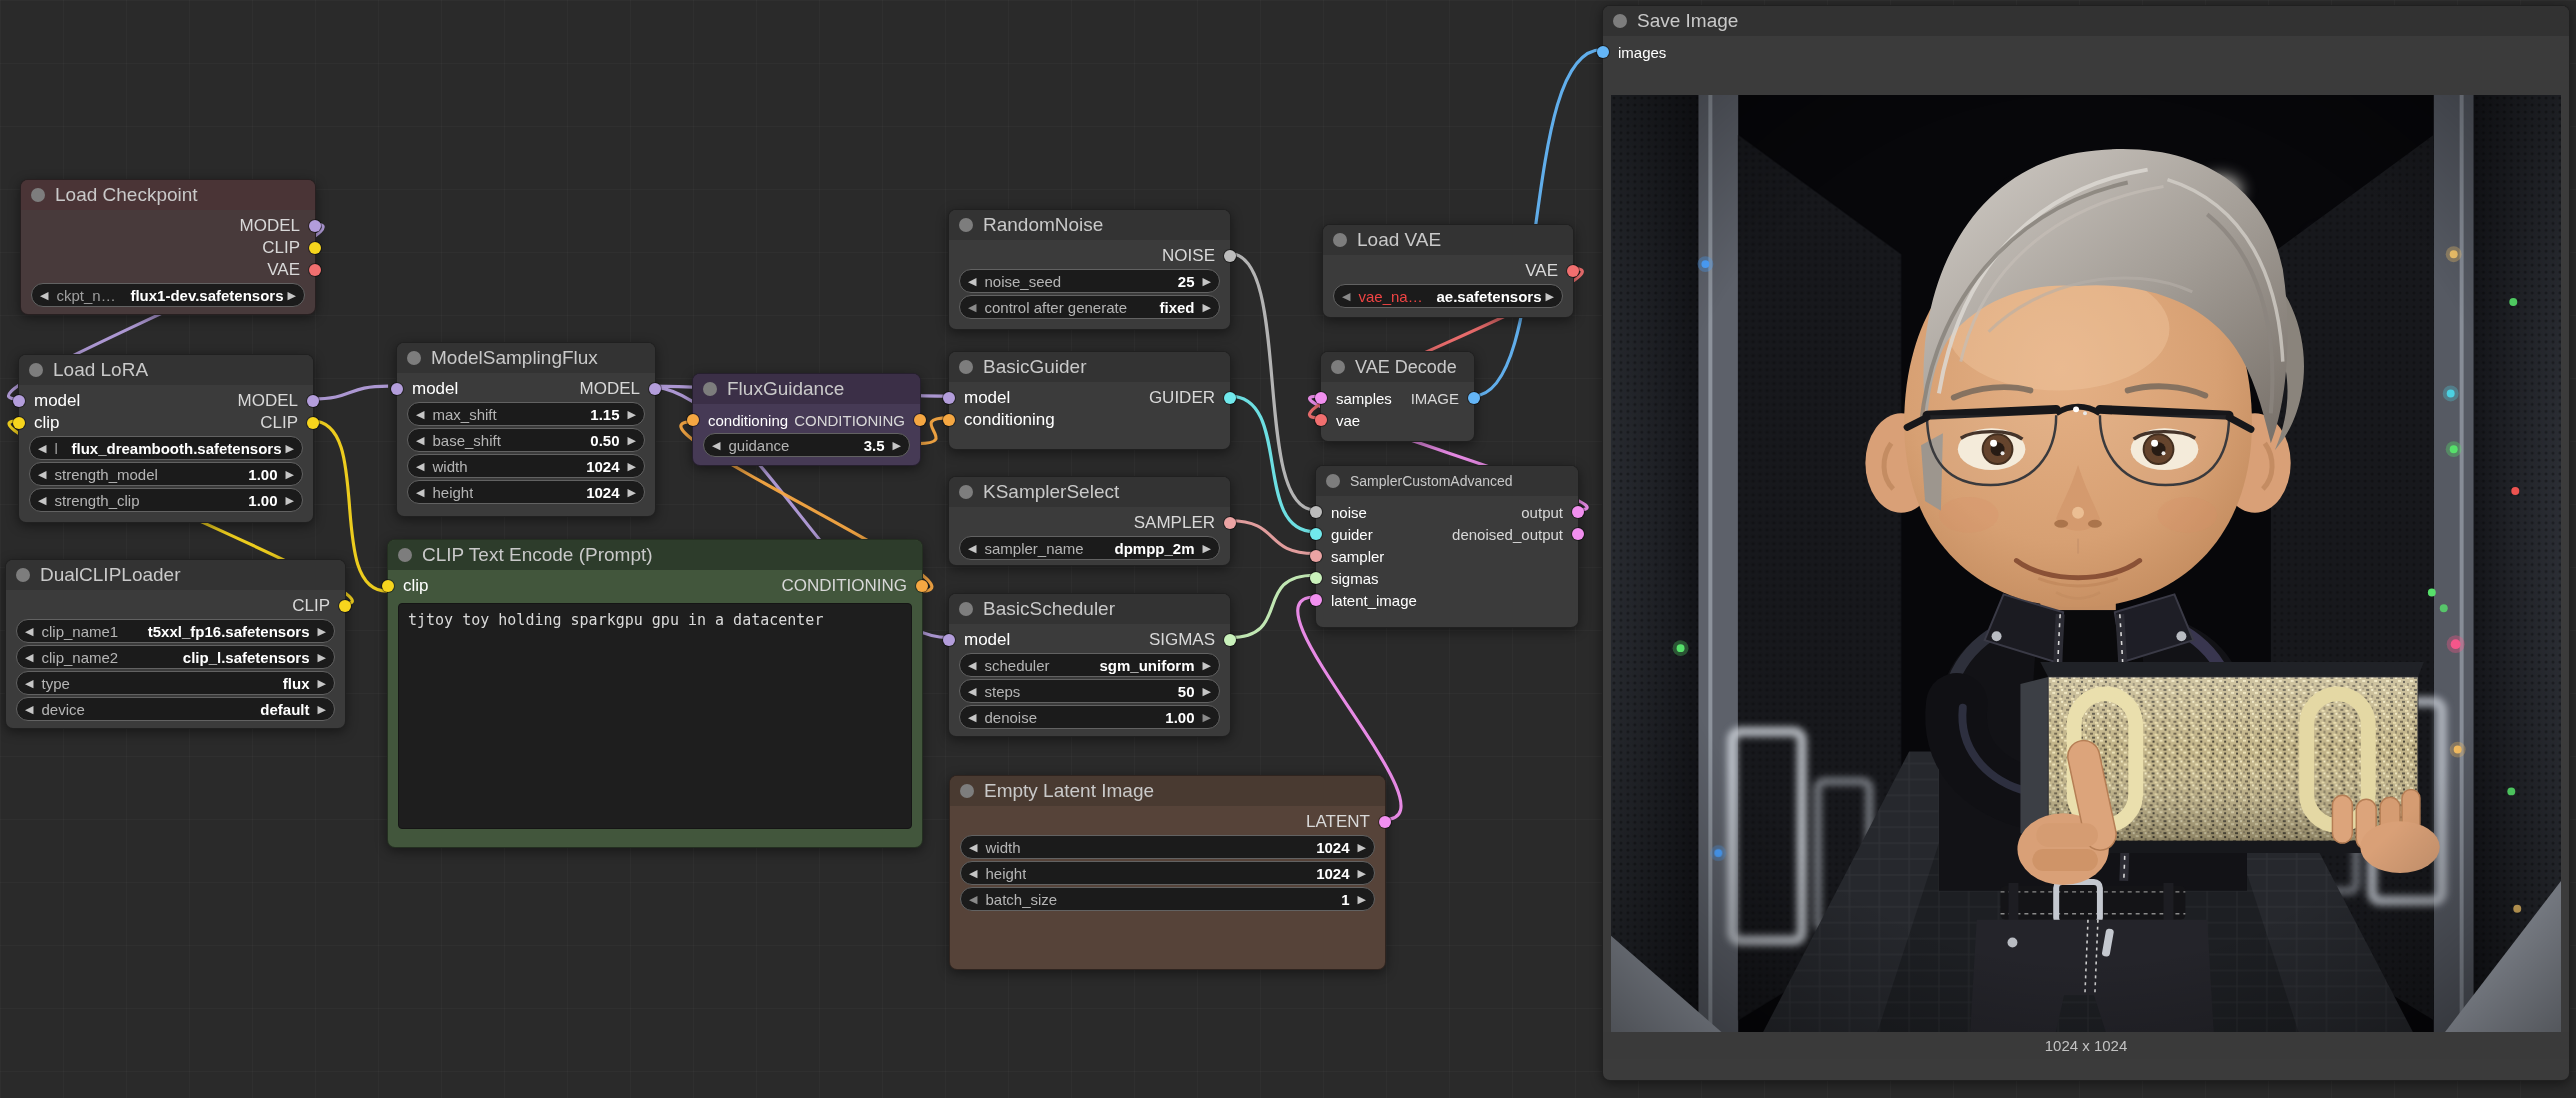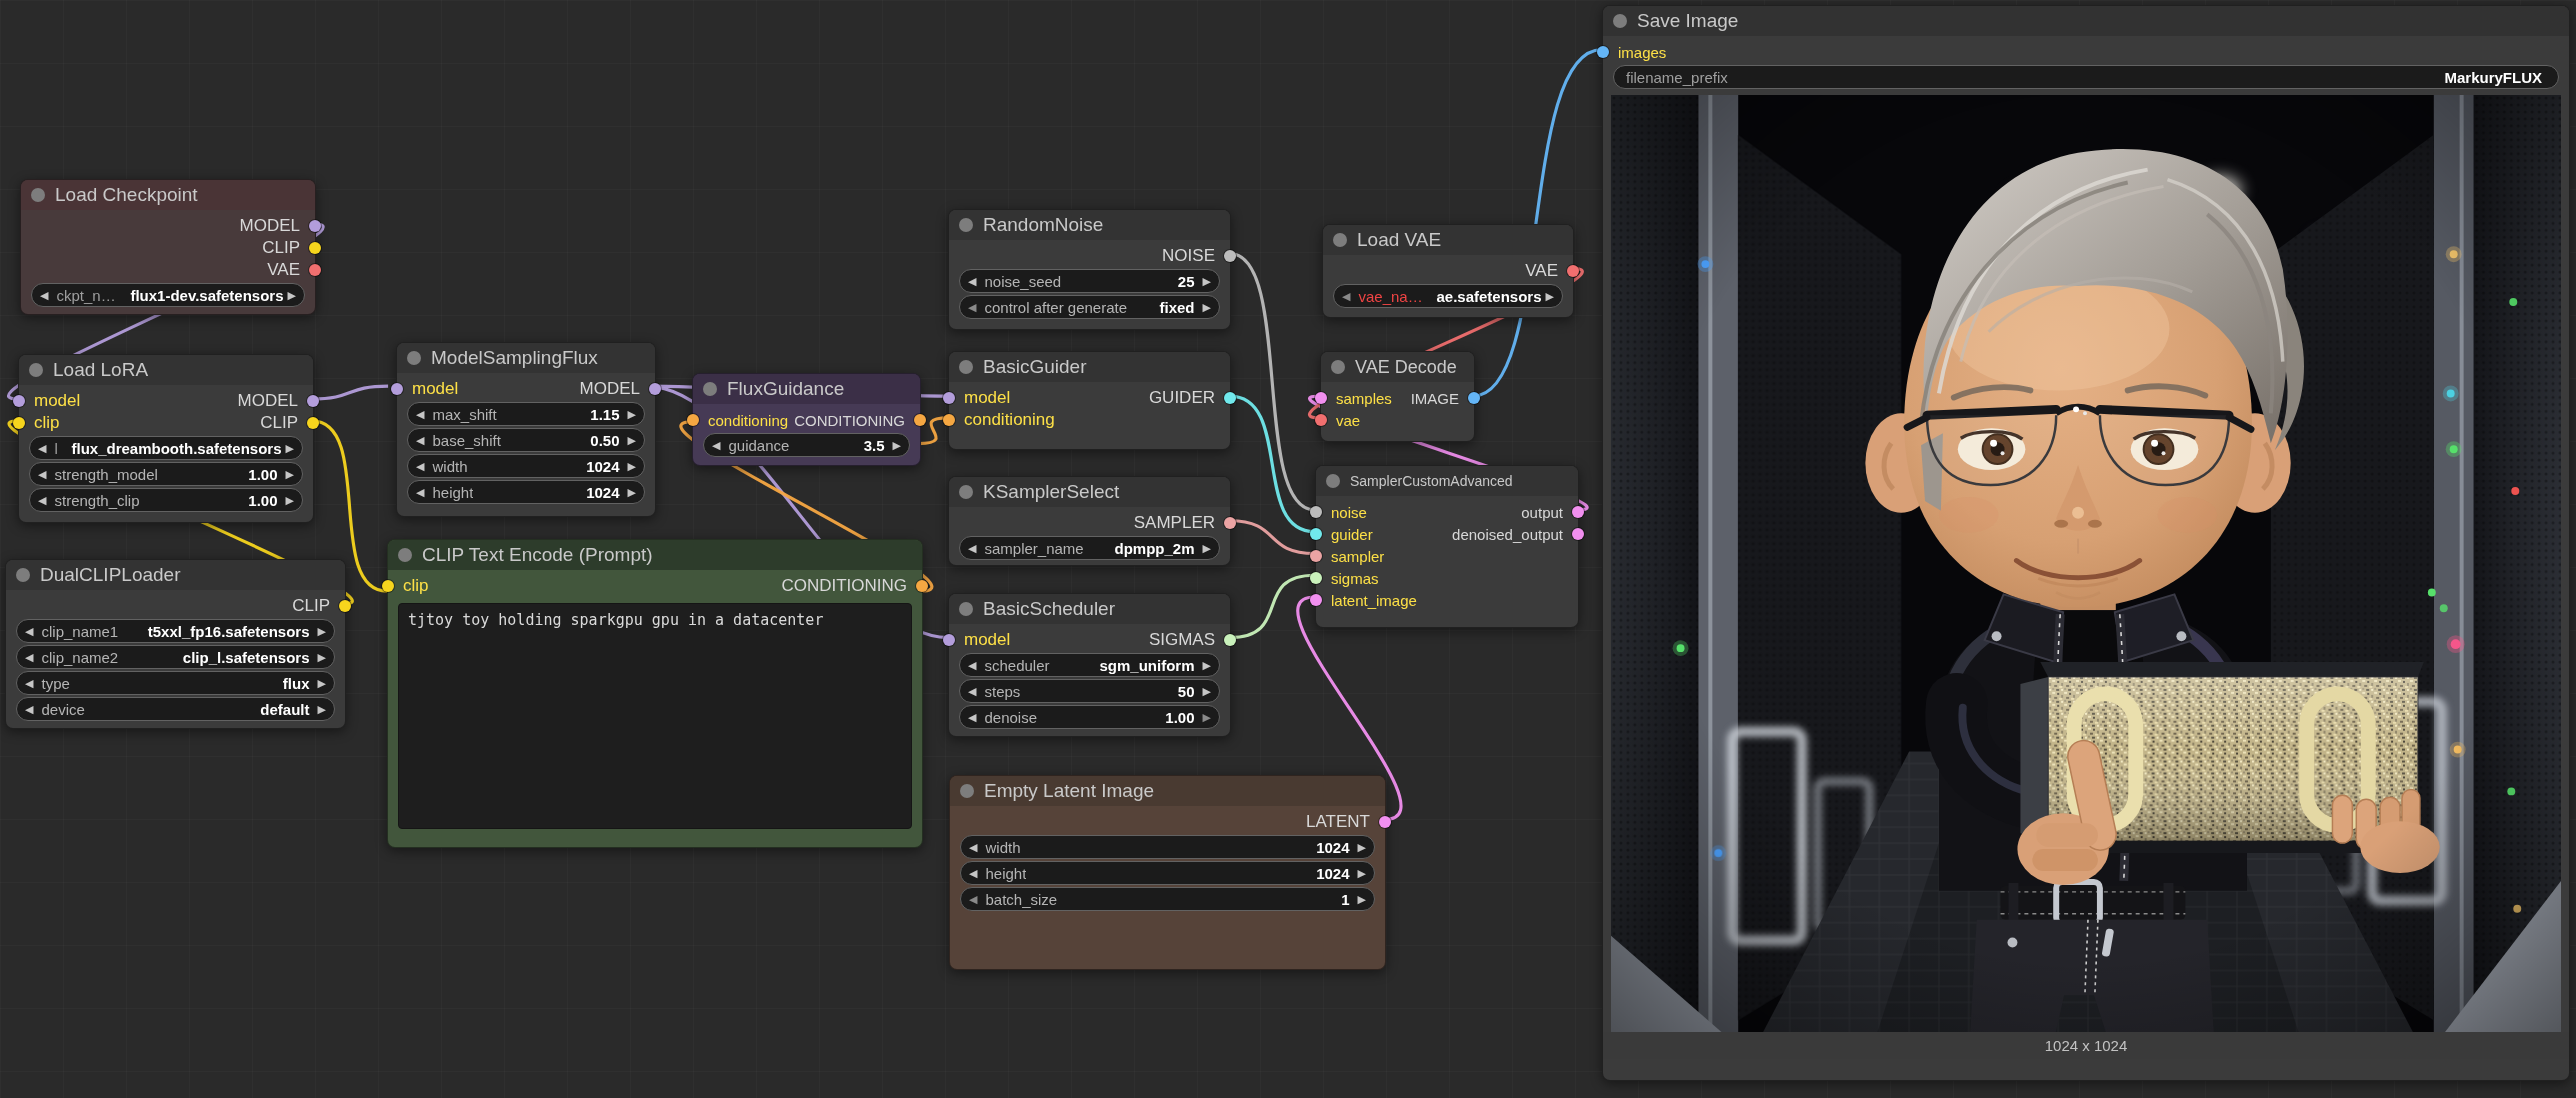--- a/index.html
+++ b/index.html
@@ -14,21 +14,21 @@
   }
   #wire-layer{position:absolute;left:0;top:0;width:2576px;height:1099px;overflow:visible;z-index:1}
   #wire-layer path{fill:none;stroke-width:3.2px;opacity:.95}
   .node{position:absolute;z-index:2;border-radius:8px;background:var(--body,#3b3b3b);
     border:1px solid rgba(0,0,0,.45);box-shadow:0 3px 12px rgba(0,0,0,.45);color:#ccc}
   .hdr{height:30px;border-radius:7px 7px 0 0;background:var(--hdr,#333333);
     display:flex;align-items:center;padding:0 10px;font-size:19px;color:#c9c9c9;white-space:nowrap;overflow:hidden}
   .hdot{width:14px;height:14px;border-radius:50%;background:#7d7d7d;margin-right:10px;flex:none}
   .nbody{padding:5px 0 6px;position:relative}
   .row{height:22px;position:relative;display:flex;align-items:center;font-size:17px}
-  .inlbl{margin-left:15px;color:#fde047;white-space:nowrap}
+  .inlbl{margin-left:15px;color:#ffffff;white-space:nowrap}
   .outlbl{margin-left:auto;margin-right:15px;color:#d8d8d8;white-space:nowrap}
   .pdot{position:absolute;width:12px;height:12px;border-radius:50%;top:50%;
     transform:translate(-50%,-50%);box-shadow:0 0 0 1px rgba(0,0,0,.4);background:#999}
   .pdot.in{left:0}
   .pdot.out{left:100%}
   .widget{height:22px;margin:2px 10px;background:#1b1b1b;border:1px solid #626262;border-radius:12px;
     display:flex;align-items:center;padding:0 8px;font-size:15px;color:#b5b5b5}
   .arr{font-size:11px;color:#c6c6c6;flex:none;line-height:1}
   .wlabel{margin:0 8px;white-space:nowrap;overflow:hidden;text-overflow:ellipsis}
   .wvalue{margin-left:auto;margin-right:8px;color:#ffffff;font-weight:bold;white-space:nowrap}
@@ -443,24 +443,20 @@
 
 <div class="node" style="left:1602px;top:5px;width:966px;height:1074px;--hdr:#323232;--body:#3b3b3b">
   <div class="hdr">
     <span class="hdot"></span>
     <span>Save Image</span>
   </div>
   <div class="nbody">
     <div class="row" style="font-size:15px">
       <span class="pdot in" style="background: rgb(100, 181, 246);"></span>
       <span class="inlbl">images</span>
-    </div>
-    <div class="widget noarrow">
-      <span class="wlabel">filename_prefix</span>
-      <span class="wvalue">MarkuryFLUX</span>
     </div>
   </div>
 
   <div class="preview">
     <svg viewBox="0 0 956 967" preserveAspectRatio="none">
       <defs>
         <radialGradient id="faceGrad" cx="45%" cy="38%" r="75%">
           <stop offset="0%" stop-color="#e5b186"></stop>
             <stop offset="60%" stop-color="#d7a073"></stop>
             <stop offset="100%" stop-color="#bd8558"></stop>

